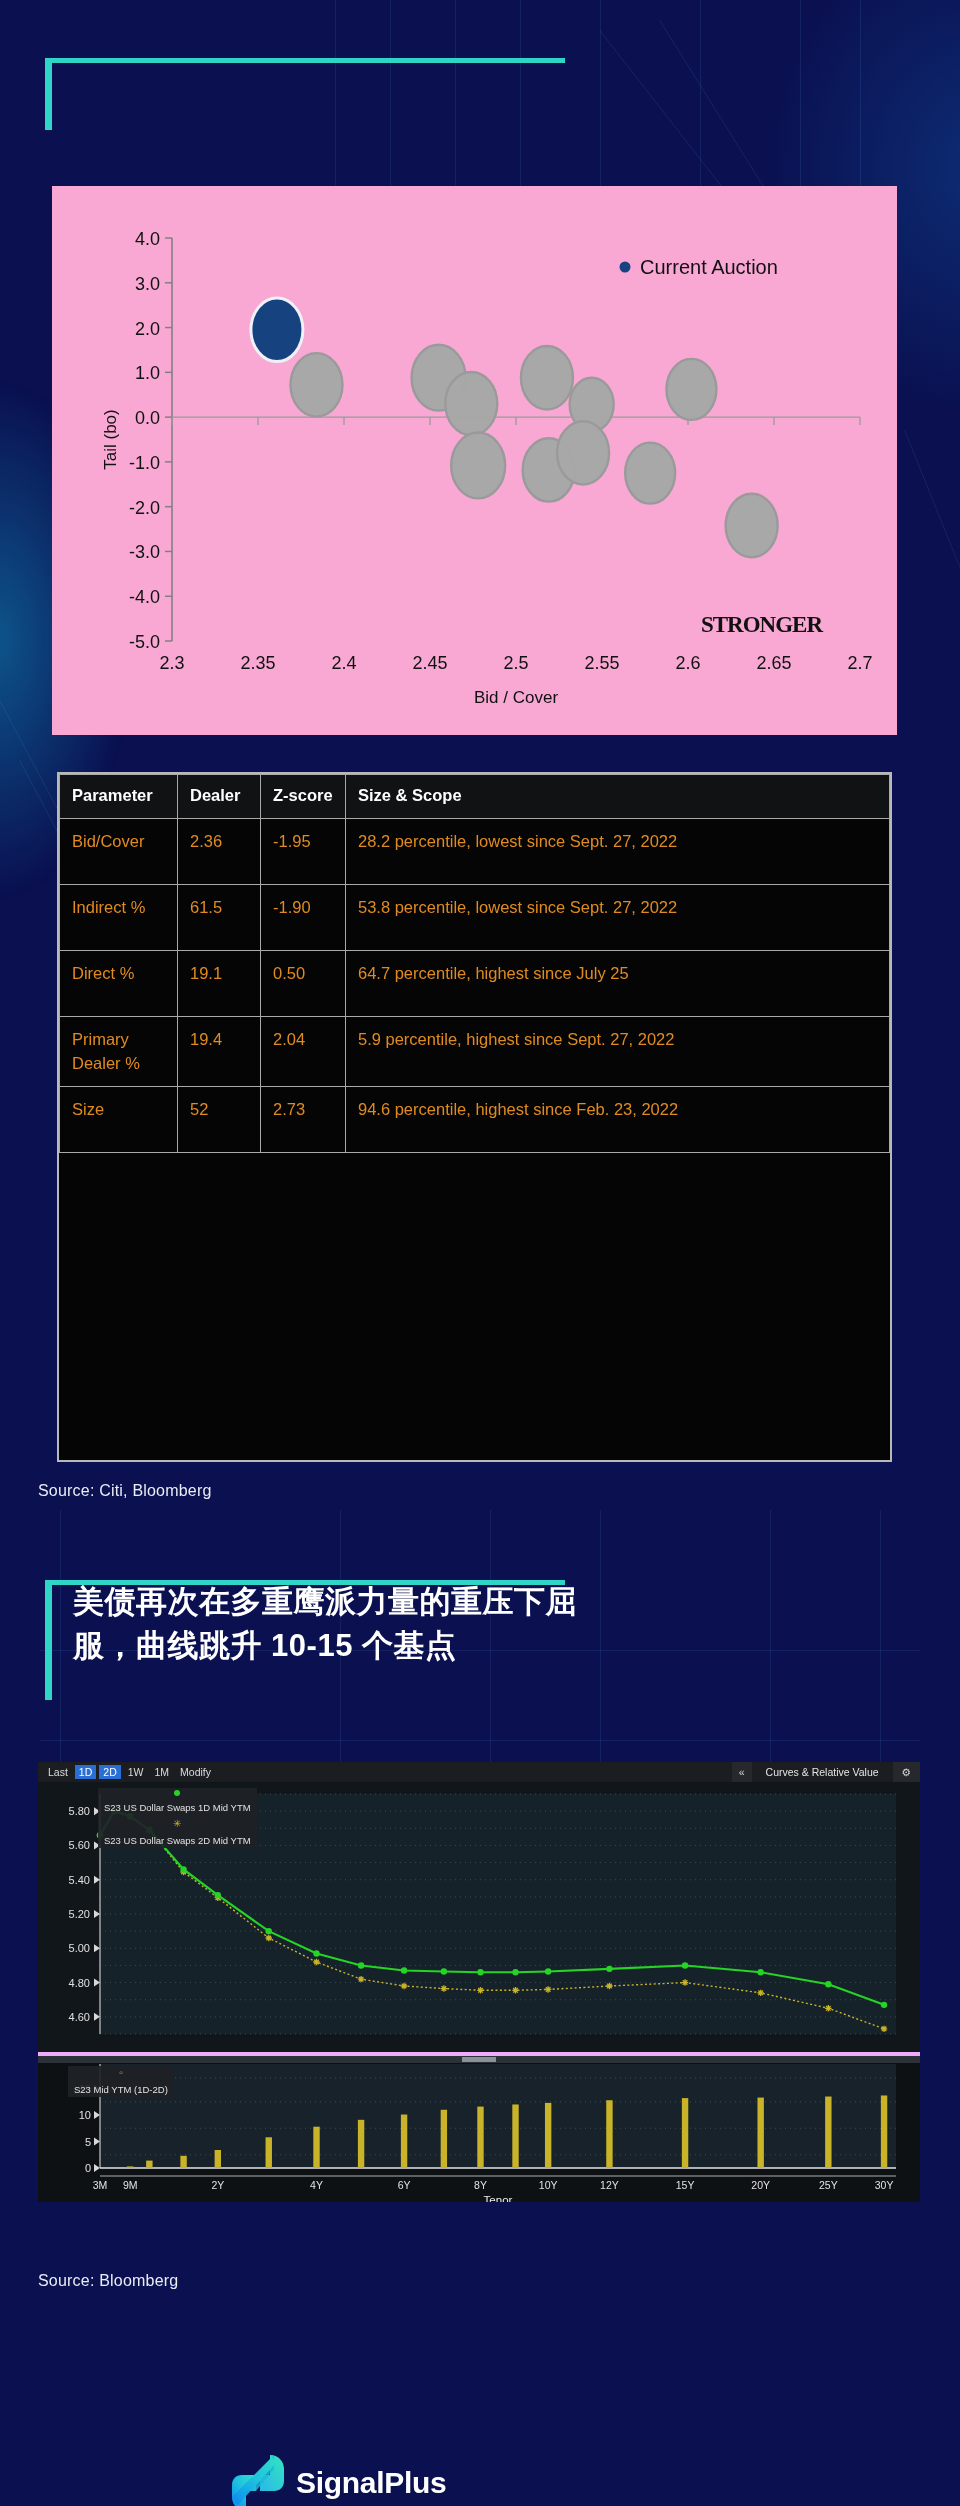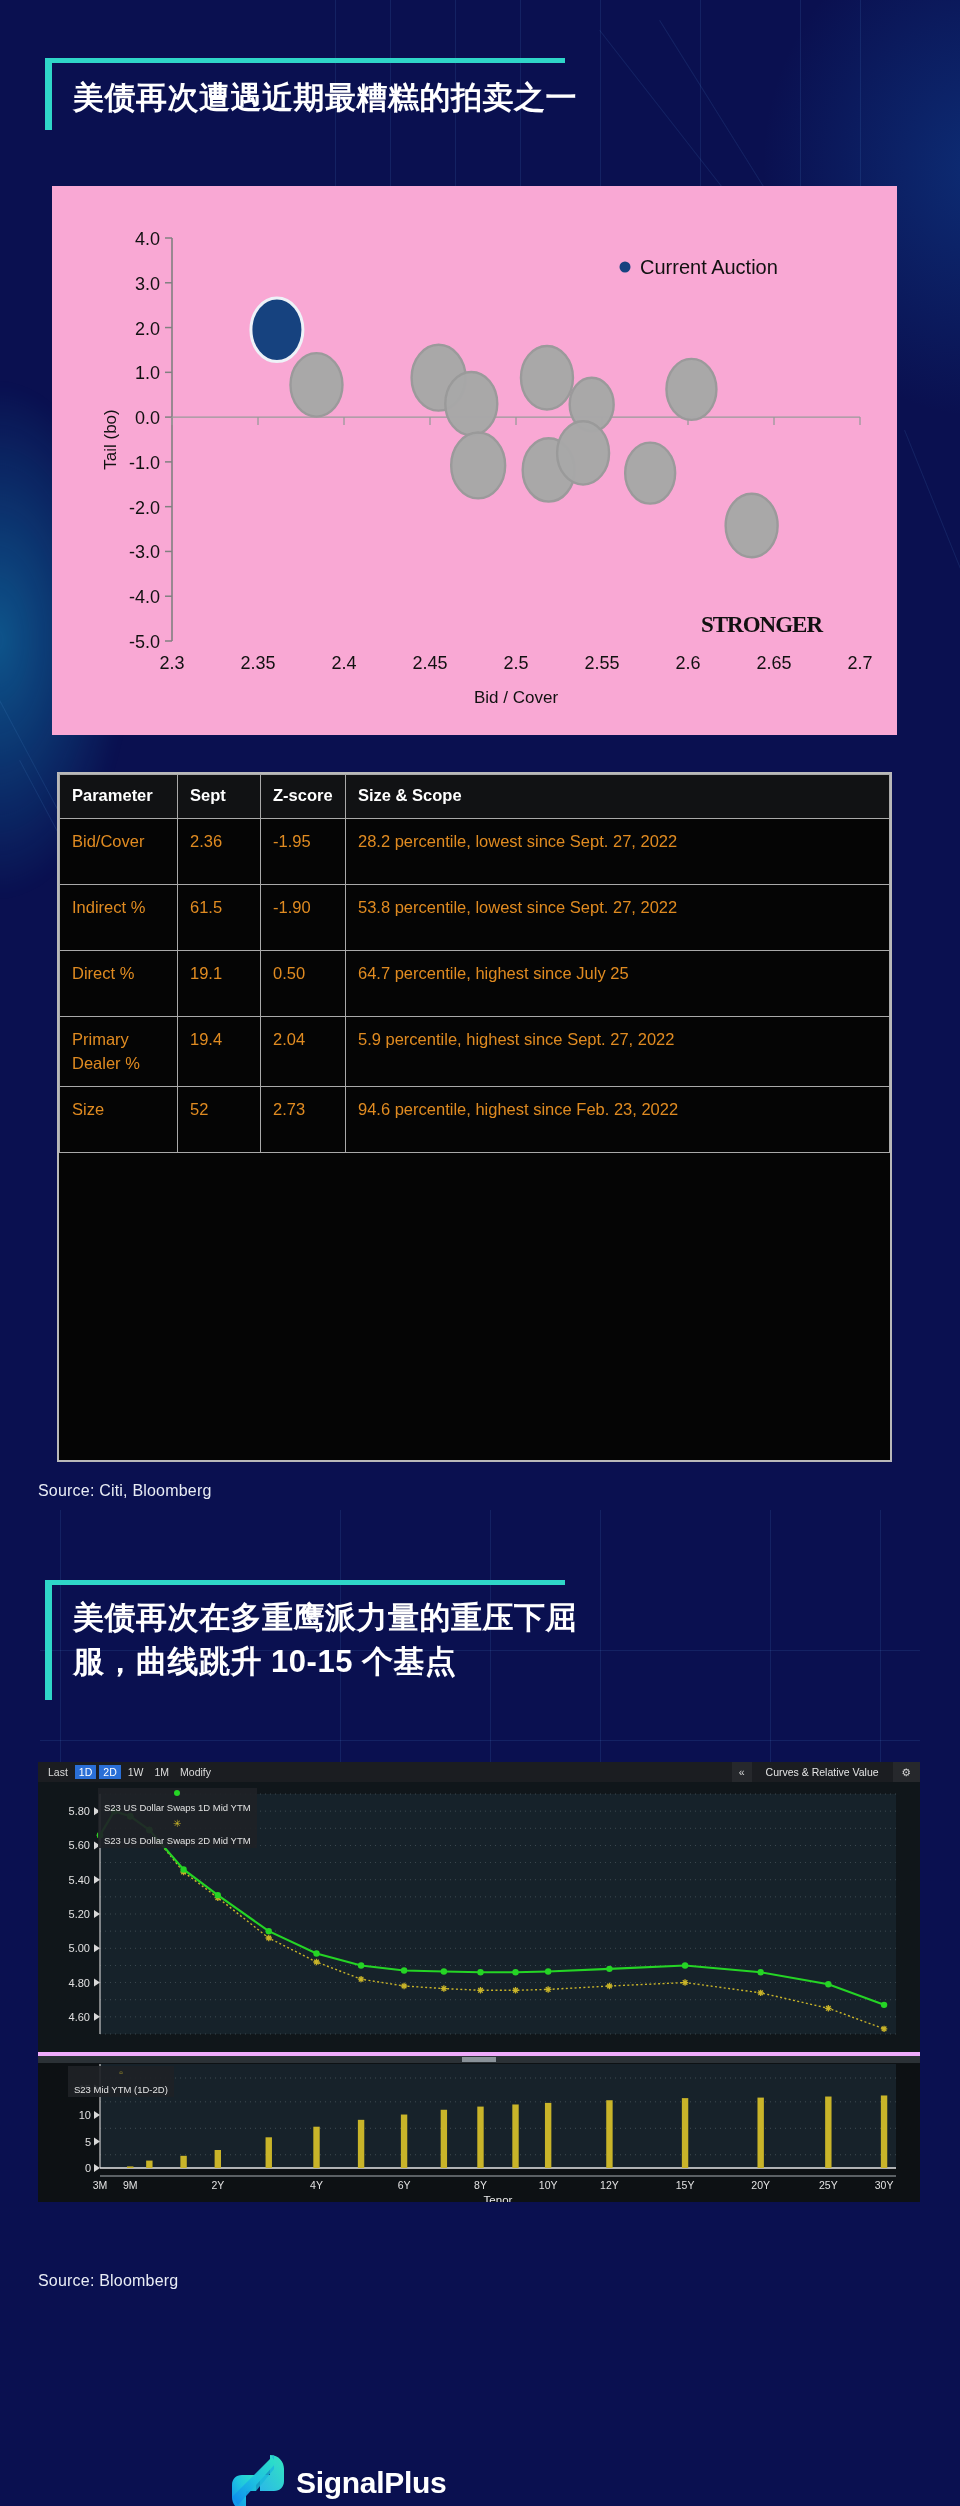--- a/index.html
+++ b/index.html
@@ -168,21 +168,20 @@
   <div class="ln" style="left:600px;top:1510px;width:1px;height:260px;"></div>
   <div class="ln" style="left:770px;top:1510px;width:1px;height:260px;"></div>
   <div class="ln" style="left:880px;top:1510px;width:1px;height:260px;"></div>
   <div class="ln" style="left:40px;top:1650px;width:880px;height:1px;"></div>
   <div class="ln" style="left:40px;top:1740px;width:880px;height:1px;"></div>
 </div>
 
 <div class="headline" style="left:45px; top:58px; width:575px; height:72px;">
   <div class="topbar" style="width:520px;"></div>
   <div class="sidebar" style="height:72px;"></div>
-  <h1 style="padding-top:18px; padding-left:6px;">美债再次遭遇近期最糟糕的拍卖之一</h1>
 </div>
 
 <div class="chart-card" style="left:52px; top:186px; width:845px; height:549px;">
   <svg class="bubble-svg" id="bubble-chart" width="845" height="549" viewBox="0 0 845 549">
       <line x1="120" y1="52" x2="120" y2="455" stroke="#808080" stroke-width="1.6"></line>
       <line x1="120" y1="231.11111111111111" x2="808" y2="231.11111111111111" stroke="#9a9a9a" stroke-width="1.4"></line>
       <line x1="113" y1="52" x2="120" y2="52" stroke="#808080" stroke-width="1.5"></line>
       <text x="108" y="59" text-anchor="end" font-size="18" fill="#111" font-family="Liberation Sans, sans-serif">4.0</text>
       <line x1="113" y1="96.77777777777777" x2="120" y2="96.77777777777777" stroke="#808080" stroke-width="1.5"></line>
       <text x="108" y="103.77777777777777" text-anchor="end" font-size="18" fill="#111" font-family="Liberation Sans, sans-serif">3.0</text>
@@ -238,21 +237,21 @@
       <text x="0" y="0" text-anchor="middle" font-size="17" fill="#111" font-family="Liberation Sans, sans-serif" transform="translate(64,253.5) rotate(-90)">Tail (bo)</text>
       <text x="770" y="446" text-anchor="end" font-size="23" fill="#111" font-family="Liberation Serif, serif" font-weight="bold" letter-spacing="-1">STRONGER</text>
     </svg>
 </div>
 
 <div class="tbl-wrap" style="left:57px; top:772px; width:835px; height:690px;">
   <table class="datatable">
     <thead>
       <tr>
         <th class="col-param">Parameter</th>
-        <th class="col-val">Sept</th>
+        <th class="col-val">Dealer</th>
         <th class="col-z">Z-score</th>
         <th>Size &amp; Scope</th>
       </tr>
     </thead>
     <tbody id="table-body">
         <tr>
           <td class="col-param">Bid/Cover</td>
           <td class="col-val">2.36</td>
           <td class="col-z">-1.95</td>
           <td>28.2 percentile, lowest since Sept. 27, 2022</td>
@@ -283,21 +282,21 @@
         </tr>
       </tbody>
   </table>
 </div>
 
 <div class="source" style="left:38px; top:1482px;">Source: Citi, Bloomberg</div>
 
 <div class="headline" style="left:45px; top:1580px; width:600px; height:120px;">
   <div class="topbar" style="width:520px;"></div>
   <div class="sidebar" style="height:120px;"></div>
-  <h1 style="padding-top:16px; padding-left:6px; width:545px;">美债再次在多重鹰派力量的重压下屈服，曲线跳升 10-15 个基点</h1>
+  <h1 style="padding-left:6px; width:545px;">美债再次在多重鹰派力量的重压下屈服，曲线跳升 10-15 个基点</h1>
 </div>
 
 <div class="bbg" style="left:38px; top:1762px; width:882px; height:440px;">
 
   <div class="bbg-toolbar">
     <span class="tb">Last</span>
     <span class="tb on">1D</span>
     <span class="tb on">2D</span>
     <span class="tb">1W</span>
     <span class="tb">1M</span>

